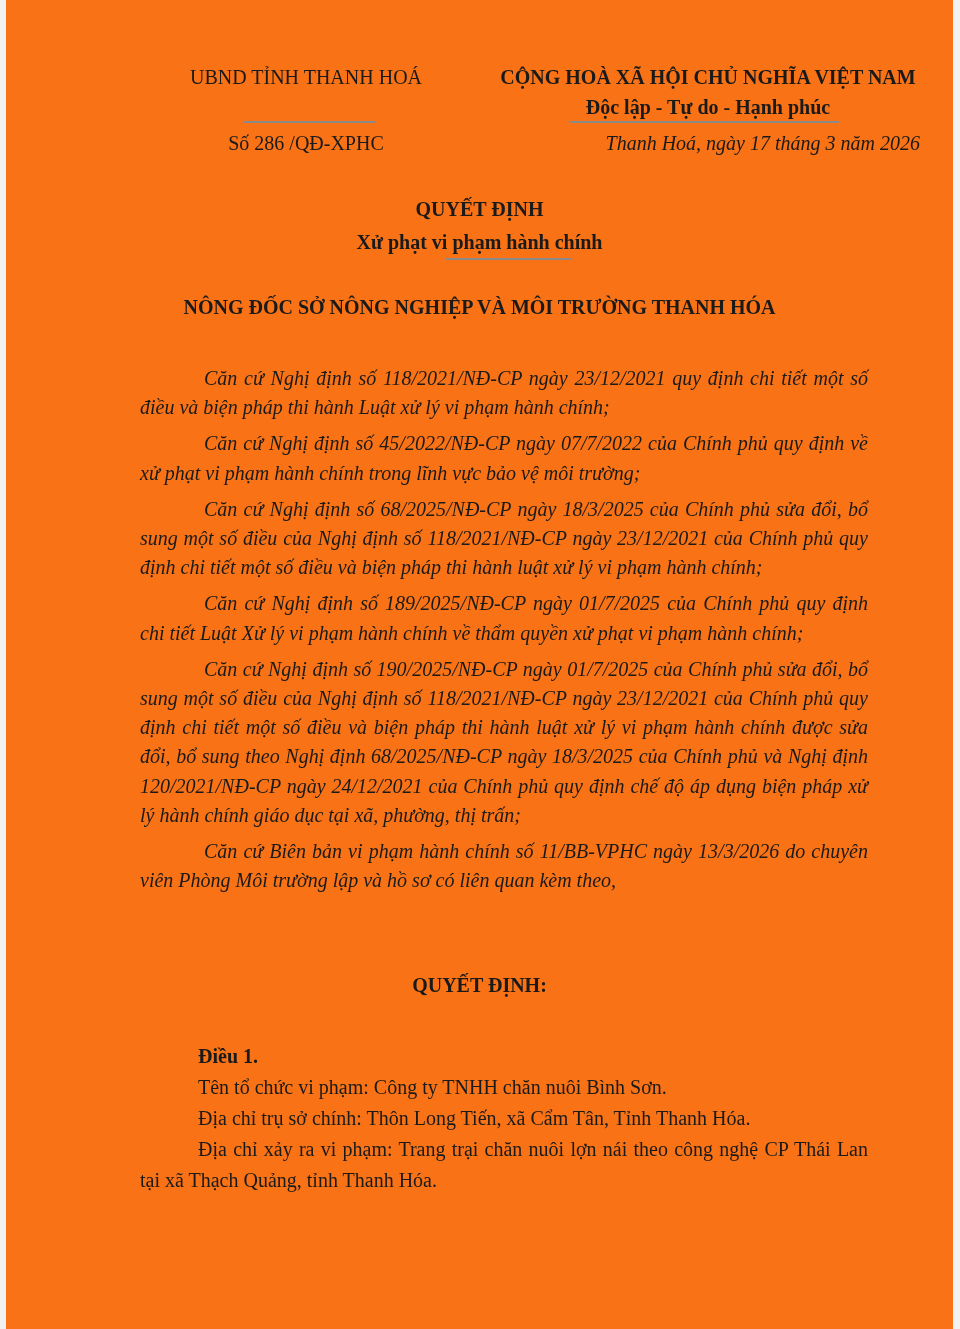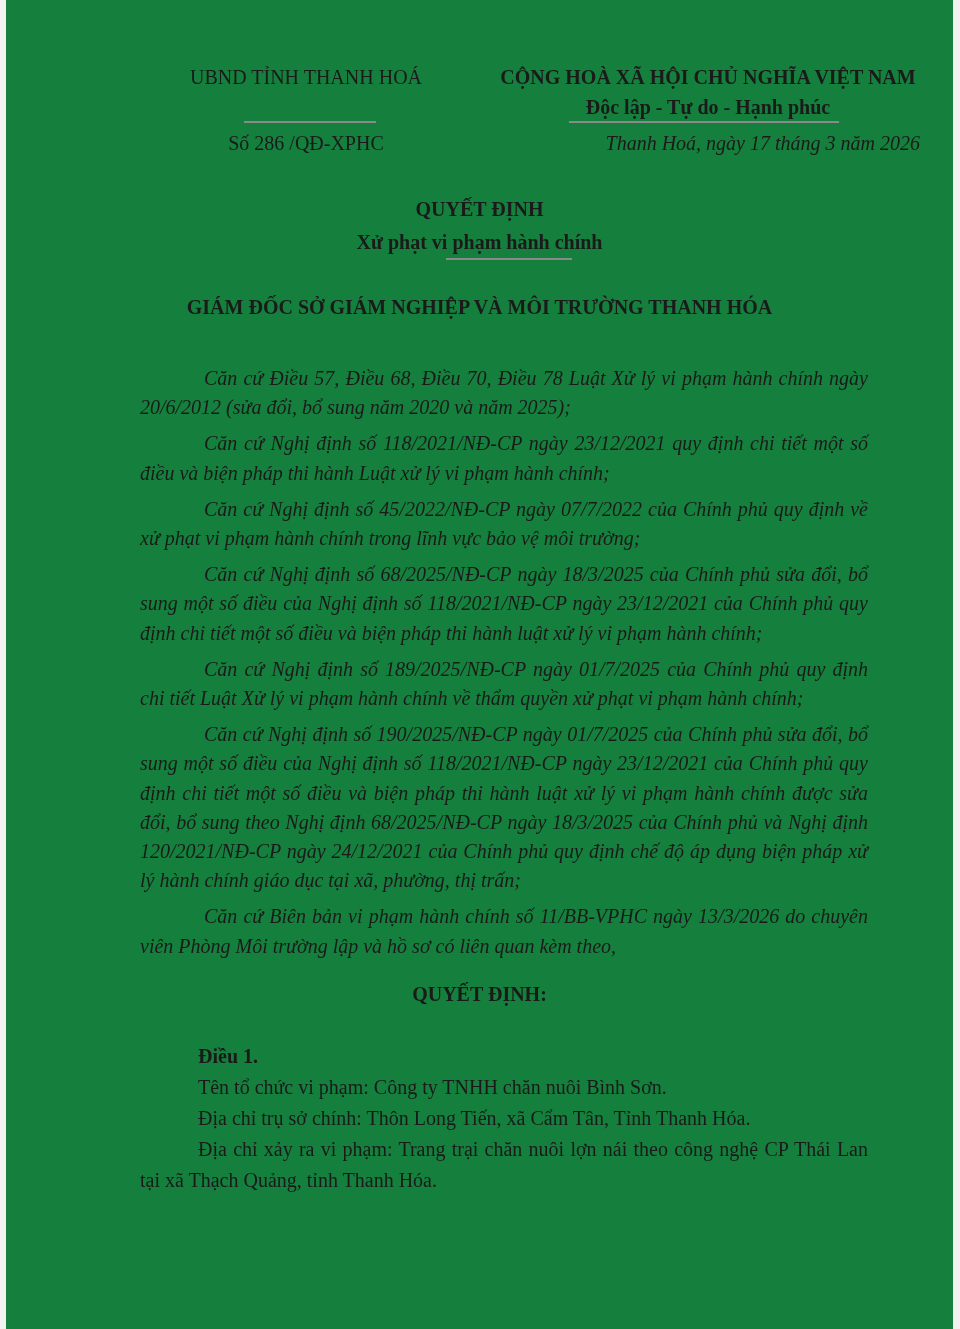--- a/index.html
+++ b/index.html
@@ -18,21 +18,21 @@
     .edge-left {
       position: absolute; left: 0; top: 0; width: 6px; height: 1329px;
       background: #f2f2f2;
     }
     .edge-right {
       position: absolute; right: 0; top: 0; width: 7px; height: 1329px;
       background: #f2f2f2;
     }
     .page {
       position: absolute; left: 6px; top: 0; width: 947px; height: 1329px;
-      background: #15803d;
+      background: #f97316;
     }
     .abs { position: absolute; white-space: nowrap; }
     .hr {
       position: absolute; height: 2px; background: #8a8a8a;
     }
 
     
     .hl-org1 { left: 100px; width: 400px; top: 66px; font-size: 20px; text-align:center; }
     .hl-org2 { left: 100px; width: 400px; top: 94px; font-size: 20px; font-weight: bold; text-align:center; }
     .hl-line { left: 238px; top: 121px; width: 132px; }
@@ -52,21 +52,21 @@
 
     
     .body {
       position: absolute; left: 134px; width: 728px; top: 364px;
       font-size: 20px; line-height: 29.2px; font-style: italic;
       text-align: justify;
     }
     .body p { margin: 0; text-indent: 64px; }
     .body p + p { margin-top: 7px; }
 
-    .decision-head { left: 0; width: 947px; top: 974px; font-size: 20px; font-weight:bold; text-align:center;margin-top:9px; }
+    .decision-head { left: 0; width: 947px; top: 974px; font-size: 20px; font-weight:bold; text-align:center; }
 
     .art {
       position: absolute; left: 134px; width: 728px; top: 1041px;
       font-size: 20px; line-height: 31px; text-align: justify;
     }
     .art p { margin: 0; text-indent: 58px; }
     .art .art-title { font-weight: bold; }
   </style>
 </head>
 <body>
@@ -81,24 +81,23 @@
   <div class="abs hl-num">Số 286  /QĐ-XPHC</div>
 
   <div class="abs hr-motto">Độc lập - Tự do - Hạnh phúc</div>
   <div class="abs hr-nation">CỘNG HOÀ XÃ HỘI CHỦ NGHĨA VIỆT NAM</div>
   <div class="hr hr-line"></div>
   <div class="abs hr-date">Thanh Hoá, ngày 17 tháng  3 năm 2026</div>
 
   <div class="abs t-title">QUYẾT ĐỊNH</div>
   <div class="abs t-sub">Xử phạt vi phạm hành chính</div>
   <div class="hr t-line"></div>
-  <div class="abs t-auth">GIÁM ĐỐC SỞ GIÁM NGHIỆP VÀ MÔI TRƯỜNG THANH HÓA</div>
+  <div class="abs t-auth">NÔNG ĐỐC SỞ NÔNG NGHIỆP VÀ MÔI TRƯỜNG THANH HÓA</div>
 
   <div class="body">
-    <p>Căn cứ Điều 57, Điều 68, Điều 70, Điều 78 Luật Xử lý vi phạm hành chính ngày 20/6/2012 (sửa đổi, bổ sung năm 2020 và năm 2025);</p>
     <p>Căn cứ Nghị định số 118/2021/NĐ-CP ngày 23/12/2021 quy định chi tiết một số điều và biện pháp thi hành Luật xử lý vi phạm hành chính;</p>
     <p>Căn cứ Nghị định số 45/2022/NĐ-CP ngày 07/7/2022 của Chính phủ quy định về xử phạt vi phạm hành chính trong lĩnh vực bảo vệ môi trường;</p>
     <p>Căn cứ Nghị định số 68/2025/NĐ-CP ngày 18/3/2025 của Chính phủ sửa đổi, bổ sung một số điều của Nghị định số 118/2021/NĐ-CP ngày 23/12/2021 của Chính phủ quy định chi tiết một số điều và biện pháp thi hành luật xử lý vi phạm hành chính;</p>
     <p>Căn cứ Nghị định số 189/2025/NĐ-CP ngày 01/7/2025 của Chính phủ quy định chi tiết Luật Xử lý vi phạm hành chính về thẩm quyền xử phạt vi phạm hành chính;</p>
     <p>Căn cứ Nghị định số 190/2025/NĐ-CP ngày 01/7/2025 của Chính phủ sửa đổi, bổ sung một số điều của Nghị định số 118/2021/NĐ-CP ngày 23/12/2021 của Chính phủ quy định chi tiết một số điều và biện pháp thi hành luật xử lý vi phạm hành chính được sửa đổi, bổ sung theo Nghị định 68/2025/NĐ-CP ngày 18/3/2025 của Chính phủ và Nghị định 120/2021/NĐ-CP ngày 24/12/2021 của Chính phủ quy định chế độ áp dụng biện pháp xử lý hành chính giáo dục tại xã, phường, thị trấn;</p>
     <p>Căn cứ Biên bản vi phạm hành chính số 11/BB-VPHC ngày 13/3/2026 do chuyên viên Phòng Môi trường lập và hồ sơ có liên quan kèm theo,</p>
   </div>
 
   <div class="abs decision-head">QUYẾT ĐỊNH:</div>
 

